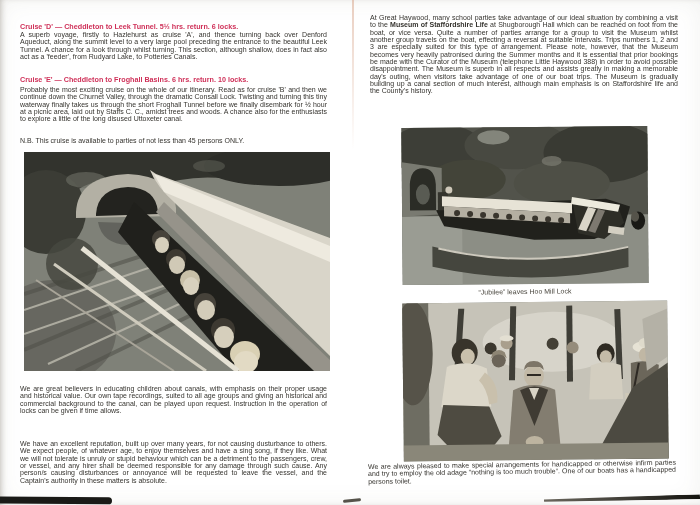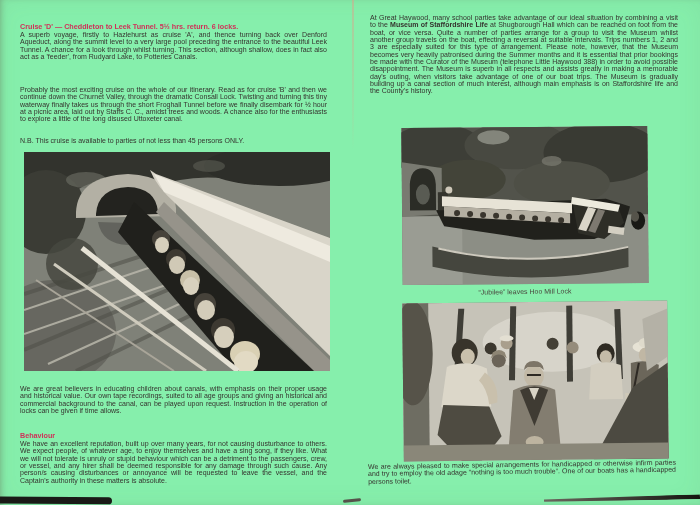--- a/index.html
+++ b/index.html
@@ -1,18 +1,18 @@
 <!DOCTYPE html>
 <html style="--hd: #cf3159; --text: #35332e; --paper: #f8f6f1;"><head>
 <meta charset="utf-8">
 <style>
   html,body{margin:0;padding:0;background:#e8e6e0;}
   .sheet{
     position:relative;width:700px;height:505px;margin:0 auto;
-    background:#86efac;overflow:hidden;
+    background:#ffffff;overflow:hidden;
     box-shadow:inset 4px 0 7px -4px rgba(90,82,66,.45), inset 0 0 24px rgba(95,88,70,.08);
     font-family:"Liberation Sans", sans-serif;
     color:var(--text,#35332e);
   }
   .abs{position:absolute;}
   .body{
     font-size:7px;line-height:7.35px;text-align:justify;margin:0;
     color:var(--text,#35332e);
   }
   .hd{
@@ -50,20 +50,21 @@
 </style>
 </head>
 <body>
 
 <div class="sheet">
 
   <h3 class="abs hd" style="left:20px;top:23px;width:307px;">Cruise 'D' —  Cheddleton to Leek Tunnel. 5½ hrs. return. 6 locks.</h3>
 
   <p class="abs body" style="left:20px;top:31px;width:307px;">A superb voyage, firstly to Hazlehurst as cruise 'A', and thence turning back over Denford Aqueduct, along the summit level to a very large pool preceding the entrance to the beautiful Leek Tunnel. A chance for a look through whilst turning. This section, although shallow, does in fact also act as a 'feeder', from Rudyard Lake, to Potteries Canals.</p>
 
+  <h3 class="abs hd" style="left:20px;top:76px;width:307px;">Cruise 'E' —  Cheddleton to Froghall Basins. 6 hrs. return. 10 locks.</h3>
 
   <p class="abs body" style="left:20px;top:86px;width:307px;">Probably the most exciting cruise on the whole of our itinerary. Read as for cruise 'B' and then we continue down the Churnet Valley, through the dramatic Consall Lock. Twisting and turning this tiny waterway finally takes us through the short Froghall Tunnel before we finally disembark for ½ hour at a picnic area, laid out by Staffs C. C., amidst trees and woods. A chance also for the enthusiasts to explore a little of the long disused Uttoxeter canal.</p>
 
   <p class="abs note" style="left:20px;top:137px;width:307px;">N.B. This cruise is available to parties of not less than 45 persons ONLY.</p>
 
   <div class="abs photo" style="left:24px;top:152px;width:306px;height:219px;" role="img" aria-label="Children looking out from a canal trip boat passing a stone bridge">
     <svg viewBox="0 0 306 219" width="306" height="219" preserveAspectRatio="none">
       <rect width="306" height="219" fill="#7f8178"></rect>
       <ellipse cx="30" cy="180" rx="62" ry="52" fill="#565750" opacity=".6"></ellipse>
       <g stroke="#4e4f47" stroke-width="4" opacity=".55">
@@ -105,21 +106,20 @@
       </g>
       <line x1="58" y1="96" x2="214" y2="219" stroke="#e6e2d5" stroke-width="5"></line>
       <line x1="30" y1="112" x2="182" y2="219" stroke="#cfcbbd" stroke-width="3"></line>
       <line x1="12" y1="128" x2="150" y2="219" stroke="#a9a599" stroke-width="2"></line>
     </svg>
   </div>
 
 
   <p class="abs body" style="left:20px;top:385px;width:307px;">We are great believers in educating children about canals, with emphasis on their proper usage and historical value. Our own tape recordings, suited to all age groups and giving an historical and commercial background to the canal, can be played upon request. Instruction in the operation of locks can be given if time allows.</p>
 
-  <h3 class="abs hd" style="left:20px;top:432px;width:307px;">Behaviour</h3>
 
   <p class="abs body" style="left:20px;top:440px;width:307px;">We have an excellent reputation, built up over many years, for not causing dusturbance to others. We expect people, of whatever age, to enjoy themselves and have a sing song, if they like. What we will not tolerate is unruly or stupid behaviour which can be a detriment to the passengers, crew, or vessel, and any hirer shall be deemed responsible for any damage through such cause. Any person/s causing disturbances or annoyance will be requested to leave the vessel, and the Captain's authority in these matters is absolute.</p>
 
   <p class="abs body" style="left:370px;top:14px;width:308px;"><span>At Great Haywood, many school parties take advantage of our ideal situation by combining a visit to the </span><b>Museum of Staffordshire Life</b><span> at Shugborough Hall which can be reached on foot from the boat, or vice versa. Quite a number of parties arrange for a group to visit the Museum whilst another group travels on the boat, effecting a reversal at suitable intervals. Trips numbers 1, 2 and 3 are especially suited for this type of arrangement. Please note, however, that the Museum becomes very heavily patronised during the Summer months and it is essential that prior bookings be made with the Curator of the Museum (telephone Little Haywood 388) in order to avoid possible disappointment. The Museum is superb in all respects and assists greatly in making a memorable day's outing, when visitors take advantage of one of our boat trips. The Museum is gradually building up a canal section of much interest, although main emphasis is on Staffordshire life and the County's history.</span></p>
 
   <div class="abs photo tilt-sm" style="left:402px;top:127px;width:246px;height:157px;" role="img" aria-label="Narrowboat Jubilee with passengers leaving Hoo Mill Lock">
     <svg viewBox="0 0 246 156" width="246" height="157" preserveAspectRatio="none">
       <rect width="246" height="156" fill="#8f918a"></rect>
       <rect width="246" height="88" fill="#52534b"></rect>
       <ellipse cx="35" cy="22" rx="48" ry="26" fill="#3d3e37"></ellipse>

